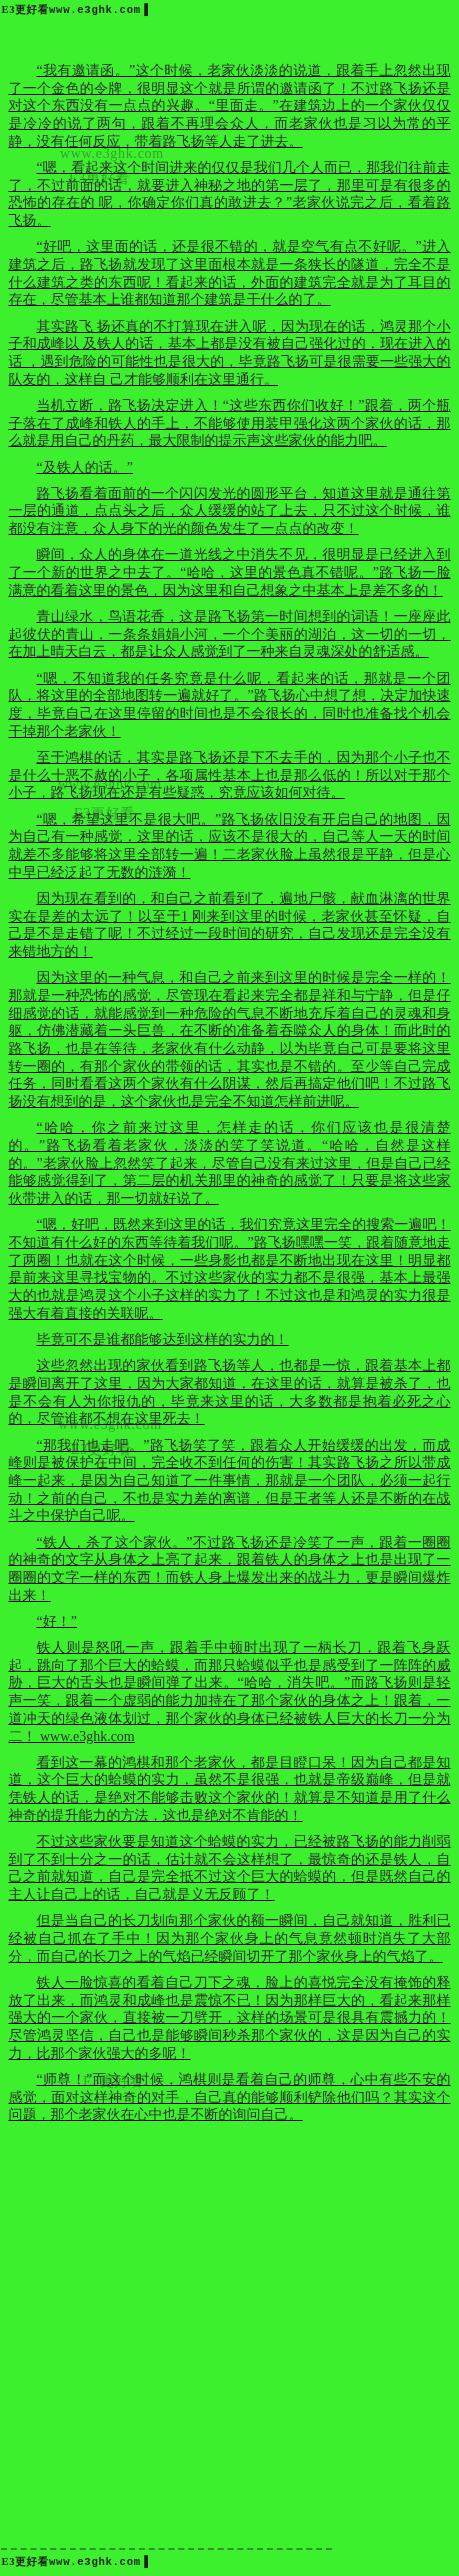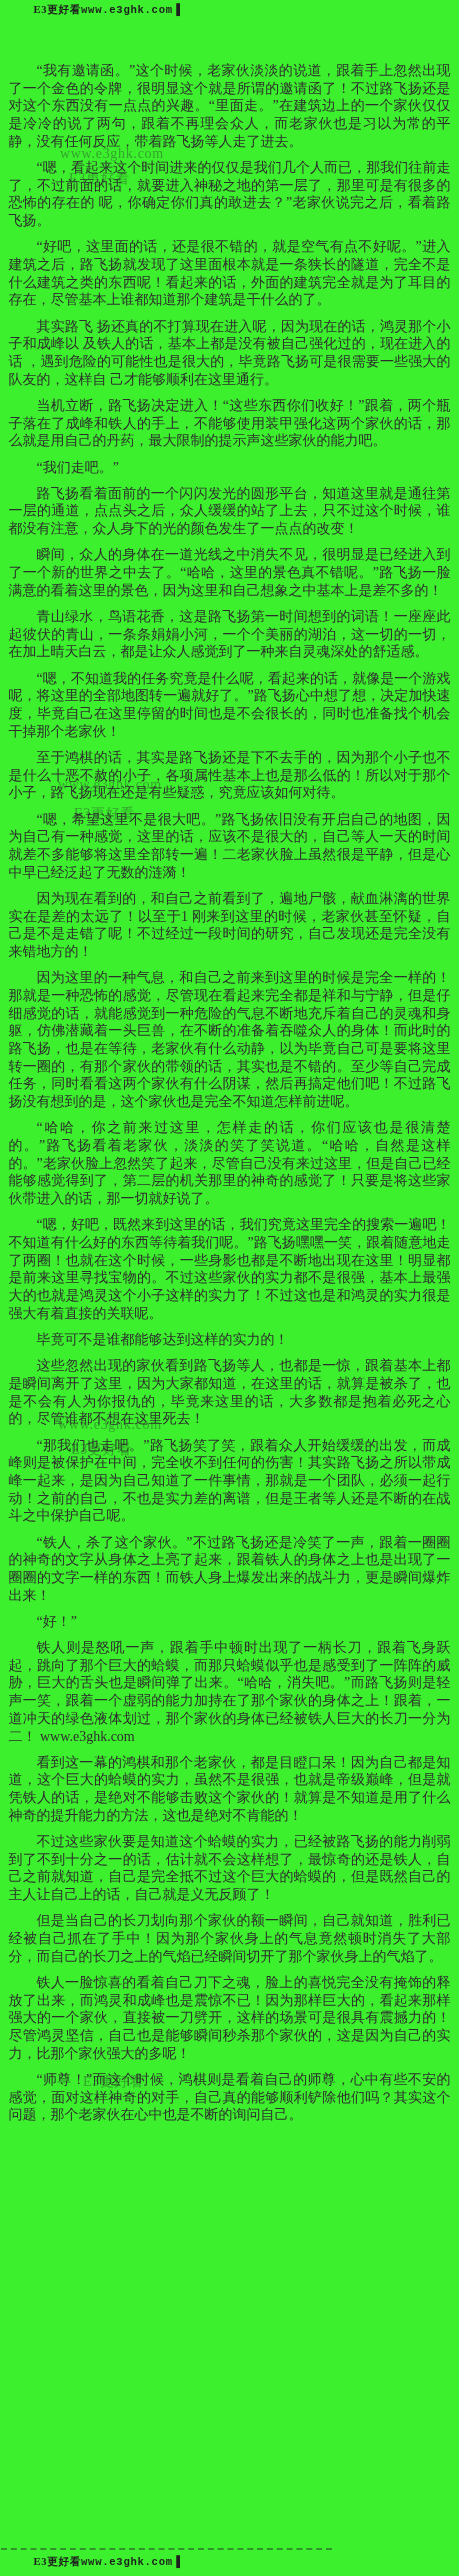--- a/index.html
+++ b/index.html
@@ -12,21 +12,20 @@
     font-family: "Liberation Serif", "DejaVu Serif", serif;
   }
   .site-header, .site-footer {
     position: absolute;
     left: 1.4px;
     font-size: 10.6px;
     font-weight: bold;
     color: #1e1e1e;
     letter-spacing: 0.7px;
     white-space: nowrap;
-    margin-left: 32px;
   }
   .site-header { top: 2.8px; }
   .site-footer { top: 2555px; }
   .site-header .url, .site-footer .url {
     font-family: "Liberation Mono", "DejaVu Sans Mono", monospace;
     font-weight: bold;
     font-size: 10.6px;
   }
   .cursor-block { font-weight: normal; }
   .footer-dashes {
@@ -35,20 +34,21 @@
     top: 2548px;
     width: 331px;
     height: 0;
     border-top: 2.1px dashed rgba(40, 70, 40, 0.55);
   }
   .novel-text {
     position: absolute;
     top: 62px;
     left: 8.5px;
     width: 442px;
+    text-decoration: underline;
   }
   .novel-text p {
     margin: 0 0 8.5px 0;
     font-size: 14px;
     line-height: 17.7px;
     color: #2e2e2e;
     text-align: justify;
     text-indent: 2em;
     word-break: break-all;
   }
@@ -77,25 +77,25 @@
     <span class="wm" style="left: 71px; top: 1441px;">E3更好看</span>
     <span class="wm" style="left: 83px; top: 2073px;">E3更好看</span>
   </div>
 
 <div class="novel-text">
     <p>“我有邀请函。”这个时候，老家伙淡淡的说道，跟着手上忽然出现了一个金色的令牌，很明显这个就是所谓的邀请函了！不过路飞扬还是对这个东西没有一点点的兴趣。“里面走。”在建筑边上的一个家伙仅仅是冷冷的说了两句，跟着不再理会众人，而老家伙也是习以为常的平静，没有任何反应，带着路飞扬等人走了进去。</p>
     <p>“嗯，看起来这个时间进来的仅仅是我们几个人而已，那我们往前走了，不过前面的话，就要进入神秘之地的第一层了，那里可是有很多的恐怖的存在的 呢，你确定你们真的敢进去？”老家伙说完之后，看着路飞扬。</p>
     <p>“好吧，这里面的话，还是很不错的，就是空气有点不好呢。”进入建筑之后，路飞扬就发现了这里面根本就是一条狭长的隧道，完全不是什么建筑之类的东西呢！看起来的话，外面的建筑完全就是为了耳目的存在，尽管基本上谁都知道那个建筑是干什么的了。</p>
     <p>其实路飞 扬还真的不打算现在进入呢，因为现在的话，鸿灵那个小子和成峰以 及铁人的话，基本上都是没有被自己强化过的，现在进入的话 ，遇到危险的可能性也是很大的，毕竟路飞扬可是很需要一些强大的队友的，这样自 己才能够顺利在这里通行。</p>
     <p>当机立断，路飞扬决定进入！“这些东西你们收好！”跟着，两个瓶子落在了成峰和铁人的手上，不能够使用装甲强化这两个家伙的话，那么就是用自己的丹药，最大限制的提示声这些家伙的能力吧。</p>
-    <p>“我们走吧。”</p>
+    <p>“及铁人的话。”</p>
     <p>路飞扬看着面前的一个闪闪发光的圆形平台，知道这里就是通往第一层的通道，点点头之后，众人缓缓的站了上去，只不过这个时候，谁都没有注意，众人身下的光的颜色发生了一点点的改变！</p>
     <p>瞬间，众人的身体在一道光线之中消失不见，很明显是已经进入到了一个新的世界之中去了。“哈哈，这里的景色真不错呢。”路飞扬一脸满意的看着这里的景色，因为这里和自己想象之中基本上是差不多的！</p>
     <p>青山绿水，鸟语花香，这是路飞扬第一时间想到的词语！一座座此起彼伏的青山，一条条娟娟小河，一个个美丽的湖泊，这一切的一切，在加上晴天白云，都是让众人感觉到了一种来自灵魂深处的舒适感。</p>
-    <p>“嗯，不知道我的任务究竟是什么呢，看起来的话，就像是一个游戏呢，将这里的全部地图转一遍就好了。”路飞扬心中想了想，决定加快速度，毕竟自己在这里停留的时间也是不会很长的，同时也准备找个机会干掉那个老家伙！</p>
+    <p>“嗯，不知道我的任务究竟是什么呢，看起来的话，那就是一个团队，将这里的全部地图转一遍就好了。”路飞扬心中想了想，决定加快速度，毕竟自己在这里停留的时间也是不会很长的，同时也准备找个机会干掉那个老家伙！</p>
     <p>至于鸿棋的话，其实是路飞扬还是下不去手的，因为那个小子也不是什么十恶不赦的小子，各项属性基本上也是那么低的！所以对于那个小子，路飞扬现在还是有些疑惑，究竟应该如何对待。</p>
     <p>“嗯，希望这里不是很大吧。”路飞扬依旧没有开启自己的地图，因为自己有一种感觉，这里的话，应该不是很大的，自己等人一天的时间就差不多能够将这里全部转一遍！二老家伙脸上虽然很是平静，但是心中早已经泛起了无数的涟漪！</p>
     <p>因为现在看到的，和自己之前看到了，遍地尸骸，献血淋漓的世界实在是差的太远了！以至于1 刚来到这里的时候，老家伙甚至怀疑，自己是不是走错了呢！不过经过一段时间的研究，自己发现还是完全没有来错地方的！</p>
     <p>因为这里的一种气息，和自己之前来到这里的时候是完全一样的！那就是一种恐怖的感觉，尽管现在看起来完全都是祥和与宁静，但是仔细感觉的话，就能感觉到一种危险的气息不断地充斥着自己的灵魂和身躯，仿佛潜藏着一头巨兽，在不断的准备着吞噬众人的身体！而此时的路飞扬，也是在等待，老家伙有什么动静，以为毕竟自己可是要将这里转一圈的，有那个家伙的带领的话，其实也是不错的。至少等自己完成任务，同时看看这两个家伙有什么阴谋，然后再搞定他们吧！不过路飞扬没有想到的是，这个家伙也是完全不知道怎样前进呢。</p>
     <p>“哈哈，你之前来过这里，怎样走的话，你们应该也是很清楚的。”路飞扬看着老家伙，淡淡的笑了笑说道。“哈哈，自然是这样的。”老家伙脸上忽然笑了起来，尽管自己没有来过这里，但是自己已经能够感觉得到了，第二层的机关那里的神奇的感觉了！只要是将这些家伙带进入的话，那一切就好说了。</p>
     <p>“嗯，好吧，既然来到这里的话，我们究竟这里完全的搜索一遍吧！不知道有什么好的东西等待着我们呢。”路飞扬嘿嘿一笑，跟着随意地走了两圈！也就在这个时候，一些身影也都是不断地出现在这里！明显都是前来这里寻找宝物的。不过这些家伙的实力都不是很强，基本上最强大的也就是鸿灵这个小子这样的实力了！不过这也是和鸿灵的实力很是强大有着直接的关联呢。</p>
     <p>毕竟可不是谁都能够达到这样的实力的！</p>
     <p>这些忽然出现的家伙看到路飞扬等人，也都是一惊，跟着基本上都是瞬间离开了这里，因为大家都知道，在这里的话，就算是被杀了，也是不会有人为你报仇的，毕竟来这里的话，大多数都是抱着必死之心的，尽管谁都不想在这里死去！</p>
     <p>“那我们也走吧。”路飞扬笑了笑，跟着众人开始缓缓的出发，而成峰则是被保护在中间，完全收不到任何的伤害！其实路飞扬之所以带成峰一起来，是因为自己知道了一件事情，那就是一个团队，必须一起行动！之前的自己，不也是实力差的离谱，但是王者等人还是不断的在战斗之中保护自己呢。</p>
     <p>“铁人，杀了这个家伙。”不过路飞扬还是冷笑了一声，跟着一圈圈的神奇的文字从身体之上亮了起来，跟着铁人的身体之上也是出现了一圈圈的文字一样的东西！而铁人身上爆发出来的战斗力，更是瞬间爆炸出来！</p>

